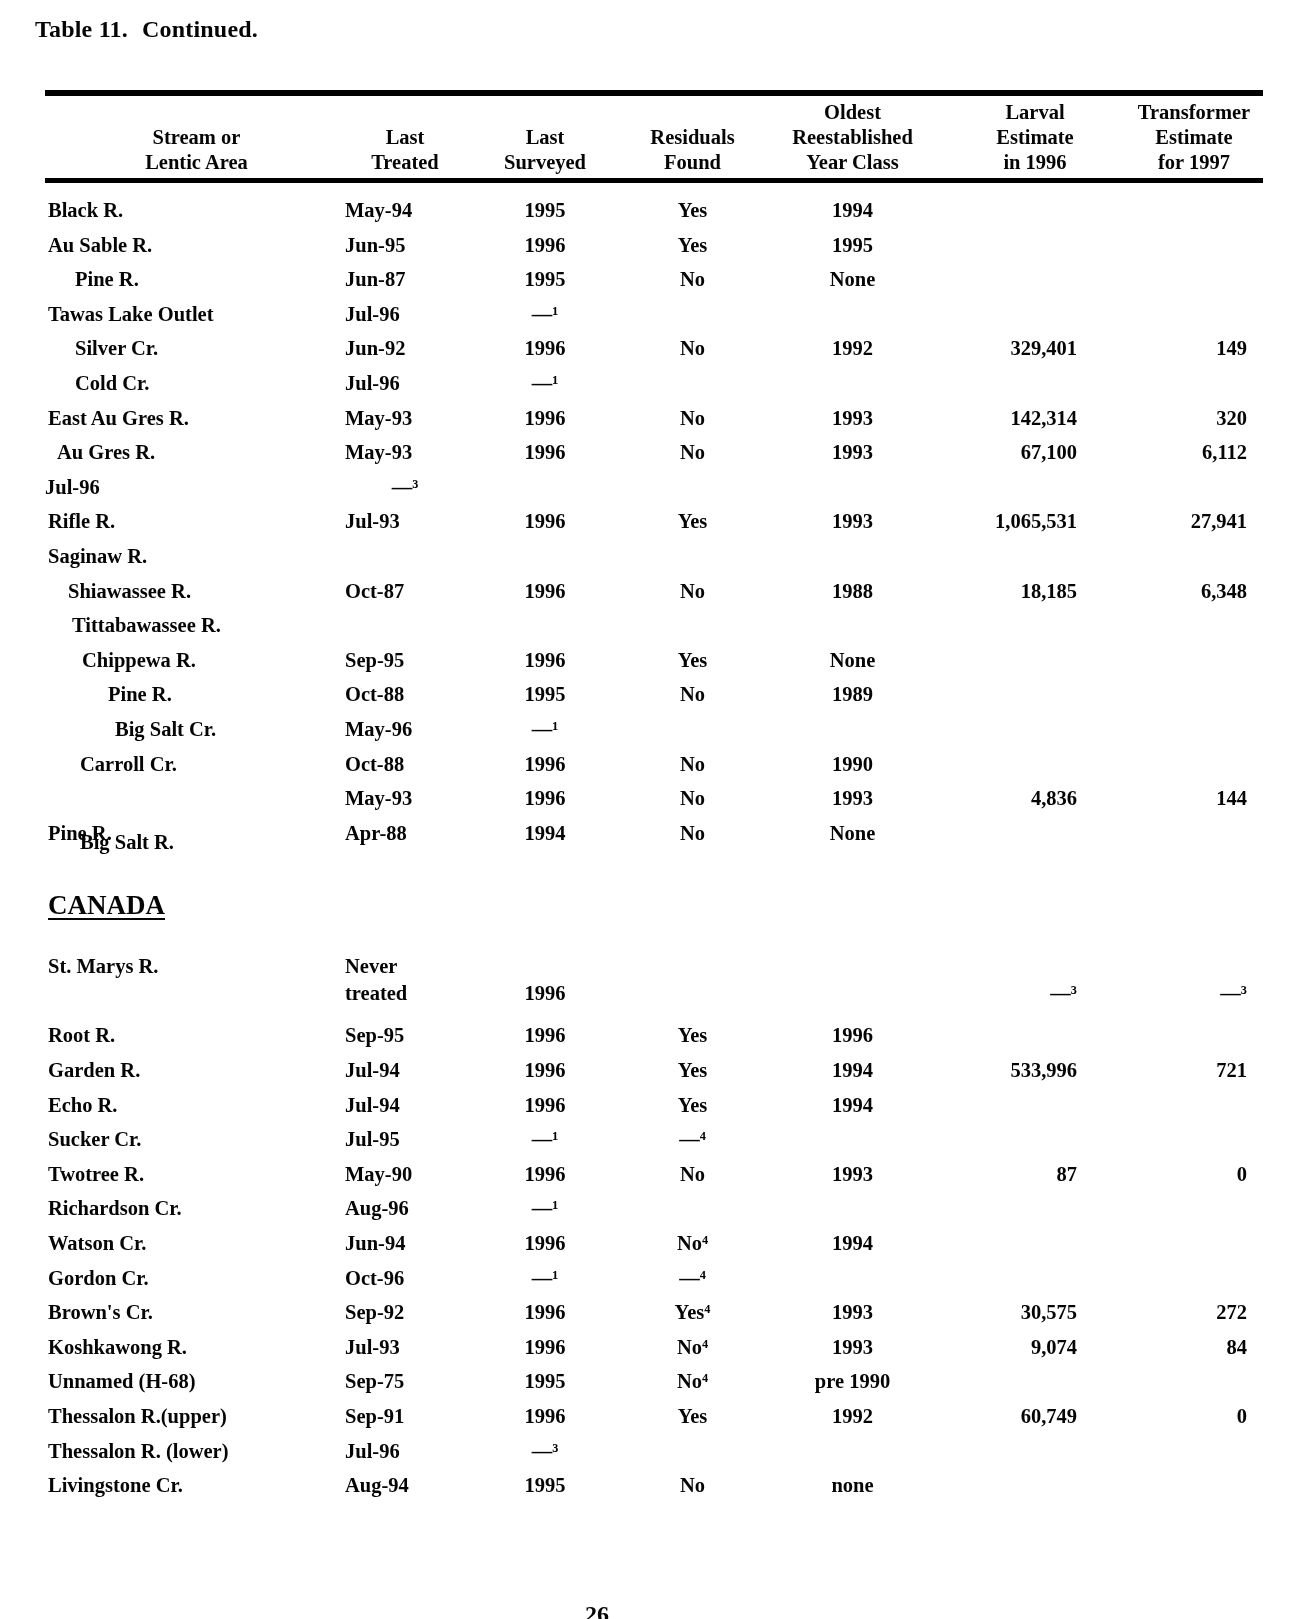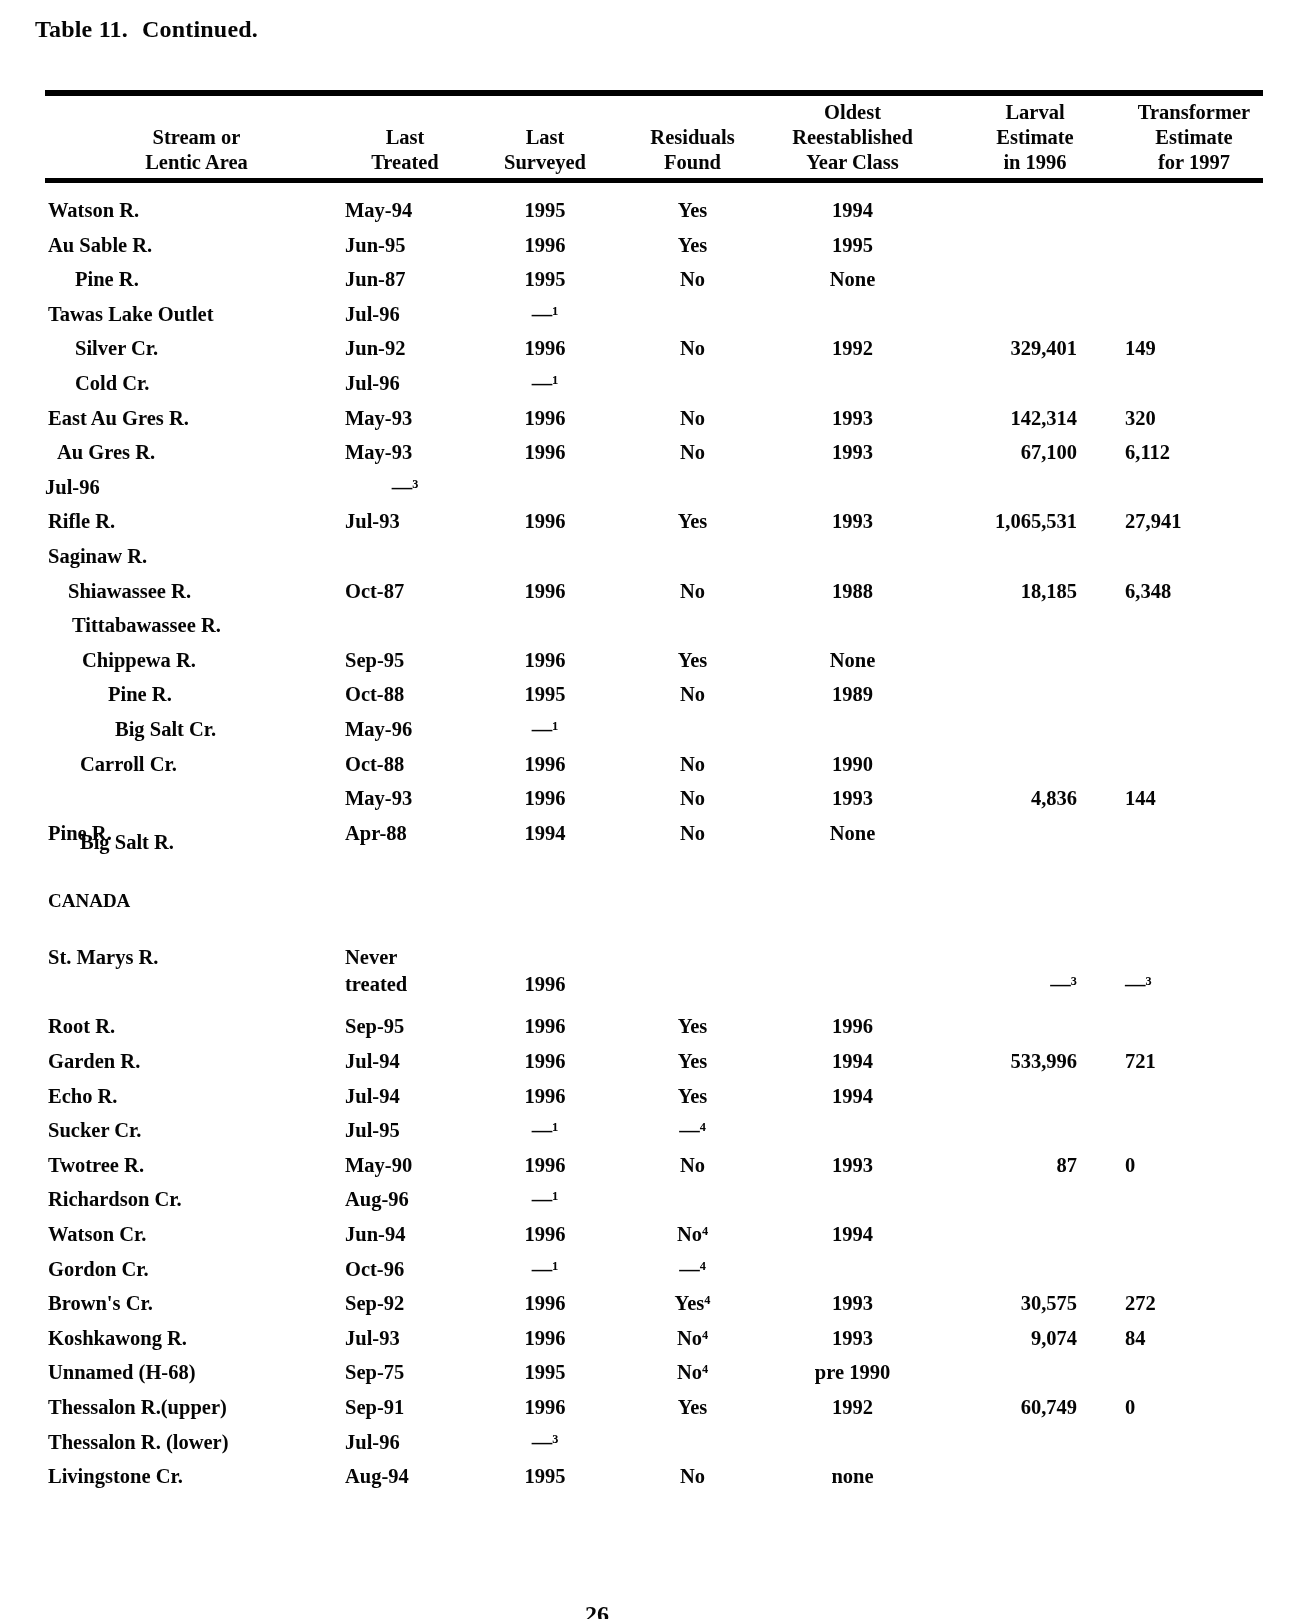--- a/index.html
+++ b/index.html
@@ -69,25 +69,26 @@
     line-height: 27px;
   }
   .trow.tall { height: 69.2px; }
   .cell { white-space: pre-line; }
   .c-name     { text-align: left; padding-left: 3px; }
   .c-treated  { text-align: left; }
   .c-surveyed { text-align: center; }
   .c-residuals{ text-align: center; }
   .c-year     { text-align: center; }
   .c-larval   { text-align: right; padding-right: 48px; }
-  .c-transformer { padding-right: 16px; }
+  .c-transformer { text-align: right; padding-right: 16px; }
 
   .section-heading {
     font-weight: bold;
-    font-size: 19px;
+    font-size: 27px;
+    text-decoration: underline;
     text-underline-offset: 4px;
     text-decoration-thickness: 2px;
     margin-top: 36px;
     margin-bottom: 32px;
     padding-left: 3px;
   }
 
   .page-num {
     position: absolute;
     top: 1601px;
@@ -143,21 +144,21 @@
         <span class="hline">Transformer</span>
         <span class="hline">Estimate</span>
         <span class="hline">for 1997</span>
       </div>
     </div>
 
     <div class="rule mid"></div>
 
     <div class="tbody" id="table-body">
         <div class="trow">
-          <div class="cell c-name">Watson R.</div>
+          <div class="cell c-name">Black R.</div>
           <div class="cell c-treated">May-94</div>
           <div class="cell c-surveyed">1995</div>
           <div class="cell c-residuals">Yes</div>
           <div class="cell c-year">1994</div>
           <div class="cell c-larval"></div>
           <div class="cell c-transformer"></div>
         </div>
         <div class="trow">
           <div class="cell c-name">Au Sable R.</div>
           <div class="cell c-treated">Jun-95</div>

